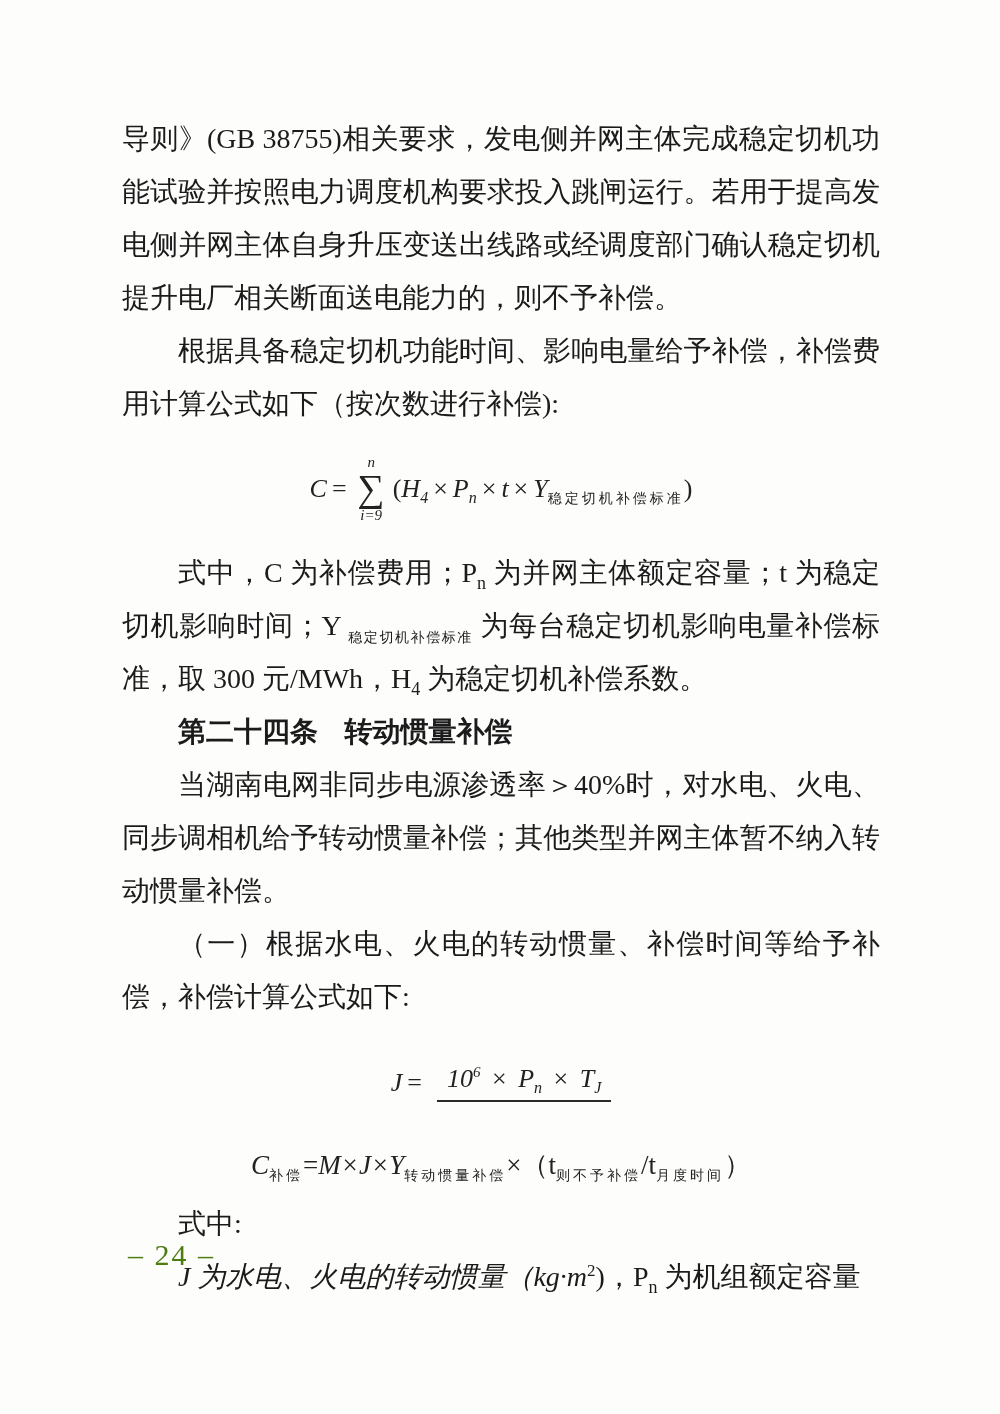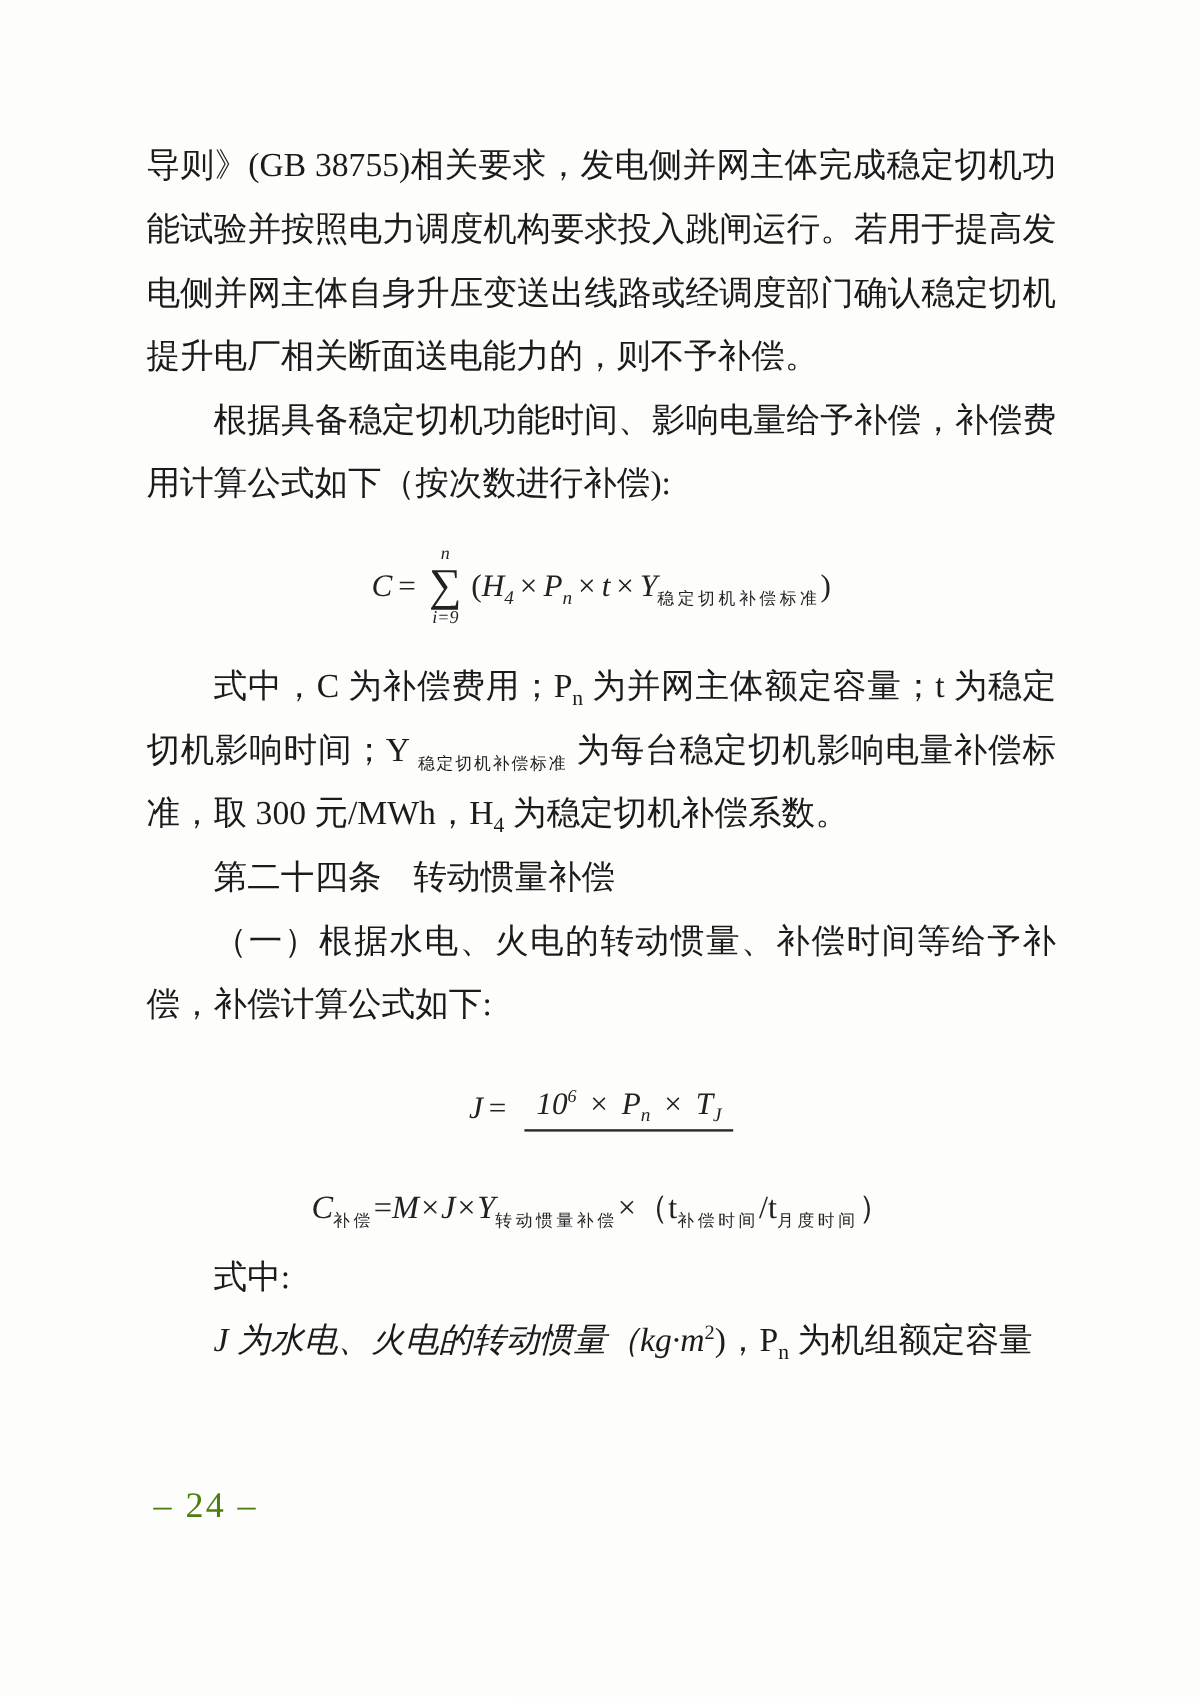--- a/index.html
+++ b/index.html
@@ -37,21 +37,21 @@
   .para sup {
     font-size: 17px;
     line-height: 0;
   }
   .para sub.cn-sub {
     font-size: 14px;
     letter-spacing: 1px;
     line-height: 0;
   }
   .heading {
-    font-weight: normal;
+    font-weight: bold;
     font-size: 28px;
     line-height: 53px;
     margin: 0;
     text-indent: 2em;
   }
   .heading .heading-title { margin-left: 0.95em; }
 
   
   .formula-row {
     display: flex;
@@ -141,37 +141,38 @@
       <span class="term it">t</span>
       <span class="term gap-s">×</span>
       <span class="term it"><span>Y</span><sub class="cn-sub">稳定切机补偿标准</sub></span>
       <span class="term">)</span>
     </div>
 
     <p class="para indent"><span>式中，C 为补偿费用；P</span><sub>n</sub><span> 为并网主体额定容量；t 为稳定切机影响时间；Y </span><sub class="cn-sub">稳定切机补偿标准</sub><span> 为每台稳定切机影响电量补偿标准，取 300 元/MWh，H</span><sub>4</sub><span> 为稳定切机补偿系数。</span></p>
 
     <p class="heading"><span class="heading-num">第二十四条</span><span class="heading-title">转动惯量补偿</span></p>
 
+    <p class="para indent">当湖南电网非同步电源渗透率＞40%时，对水电、火电、同步调相机给予转动惯量补偿；其他类型并网主体暂不纳入转动惯量补偿。</p>
 
     <p class="para indent">（一）根据水电、火电的转动惯量、补偿时间等给予补偿，补偿计算公式如下:</p>
 
     <div class="formula-row f2">
       <span class="term it">J</span>
       <span class="term gap-s">=</span>
       <span class="frac">
         <span class="frac-num"><span class="term it"><span>10</span><sup>6</sup></span> <span class="gap-s">×</span> <span class="term it"><span>P</span><sub>n</sub></span> <span class="gap-s">×</span> <span class="term it"><span>T</span><sub>J</sub></span></span>
       </span>
     </div>
 
     <div class="formula-row f3">
       <span class="term it"><span>C</span><sub class="cn-sub">补偿</sub></span>
       <span class="term">=</span>
       <span class="term it"><span>M×J×Y</span><sub class="cn-sub">转动惯量补偿</sub></span>
       <span class="term">×（</span>
-      <span class="term"><span>t</span><sub class="cn-sub">补偿时间</sub></span>
+      <span class="term"><span>t</span><sub class="cn-sub">则不予补偿</sub></span>
       <span class="term">/</span>
       <span class="term"><span>t</span><sub class="cn-sub">月度时间</sub></span>
       <span class="term">）</span>
     </div>
 
     <p class="para indent">式中:</p>
 
     <p class="para indent"><span class="it">J 为水电、火电的转动惯量（kg·m</span><sup>2</sup><span>)，P</span><sub>n</sub><span> 为机组额定容量</span></p>
 
   </div>

